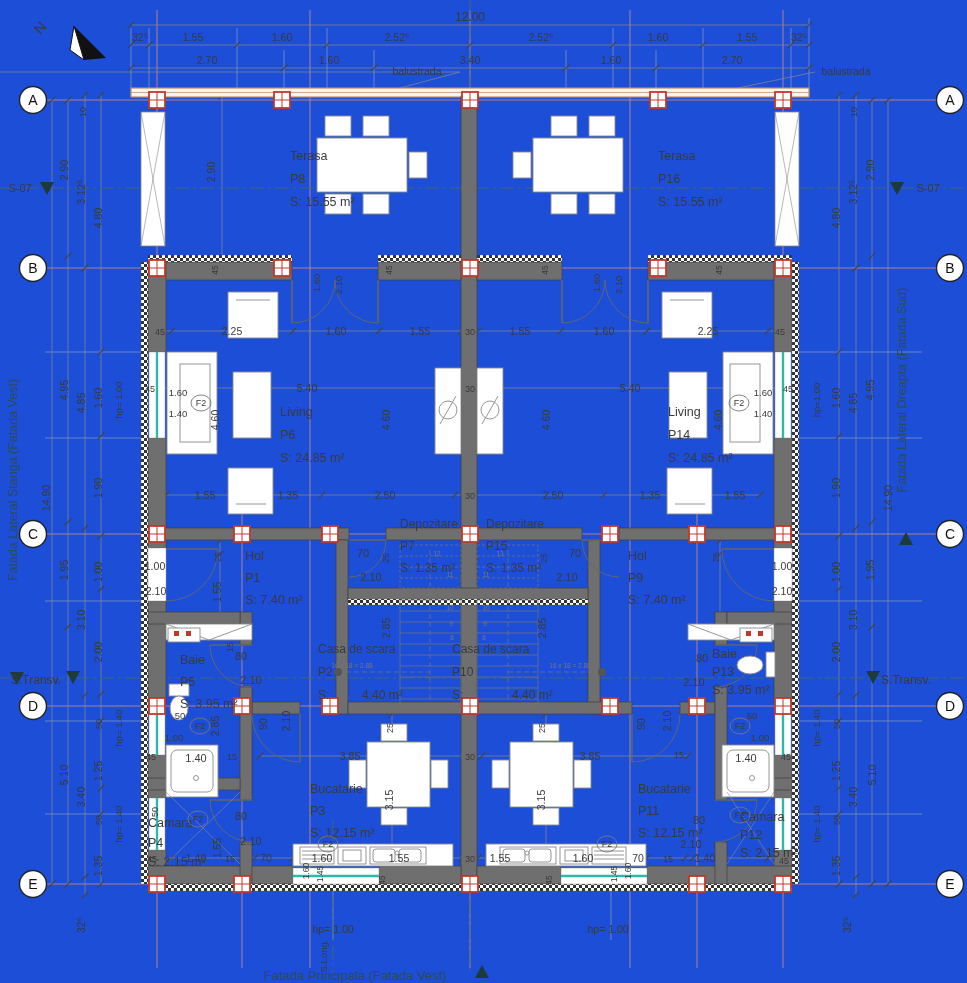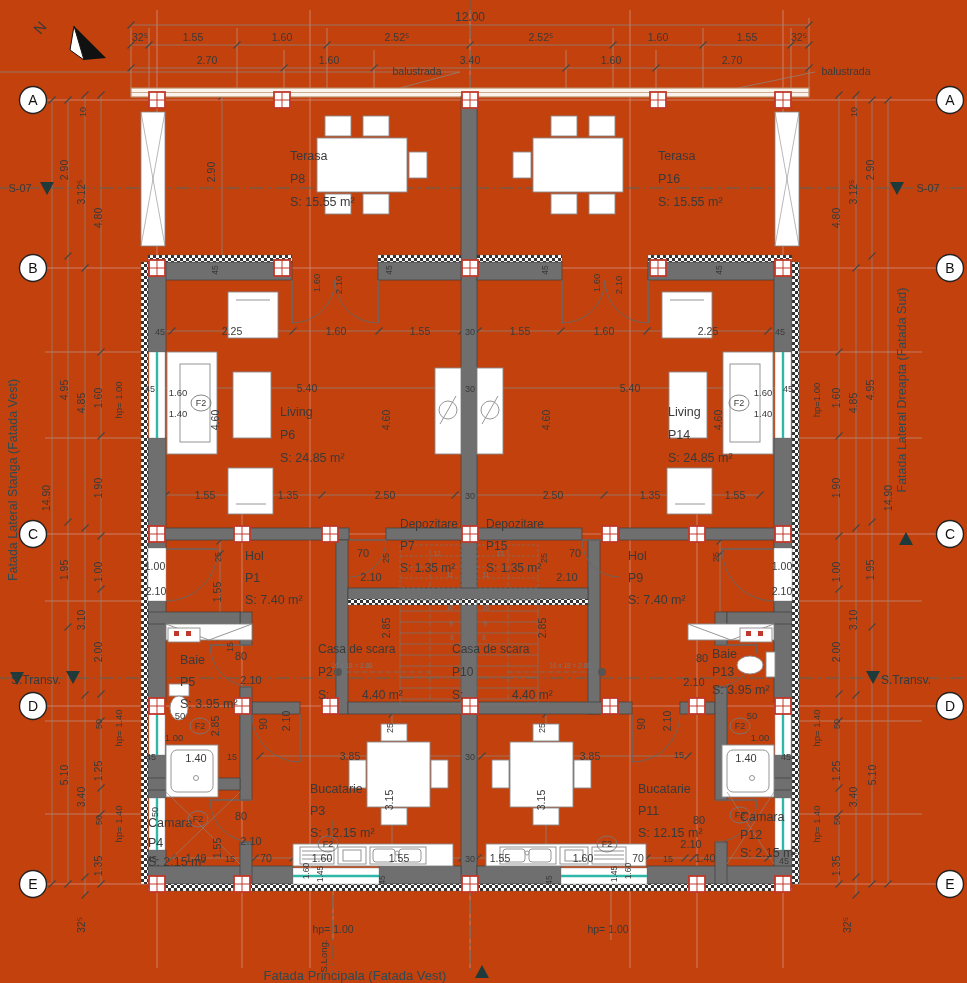--- a/index.html
+++ b/index.html
@@ -1,16 +1,16 @@
 <!DOCTYPE html>
 <html><head>
 <meta charset="utf-8">
 <style>
   html,body{margin:0;padding:0;background:#fff;}
-  #stage{position:relative;width:967px;height:983px;background:#c2410c;overflow:hidden;}
+  #stage{position:relative;width:967px;height:983px;background:#1d4ed8;overflow:hidden;}
   svg{display:block;}
   svg text{font-family:"Liberation Sans","DejaVu Sans",sans-serif;}
 </style>
 </head>
 <body>
 
 <div id="stage">
 <svg id="plan" width="967" height="983" viewBox="0 0 967 983">
   <defs>
     <pattern id="hatch" width="6" height="6" patternUnits="userSpaceOnUse">

